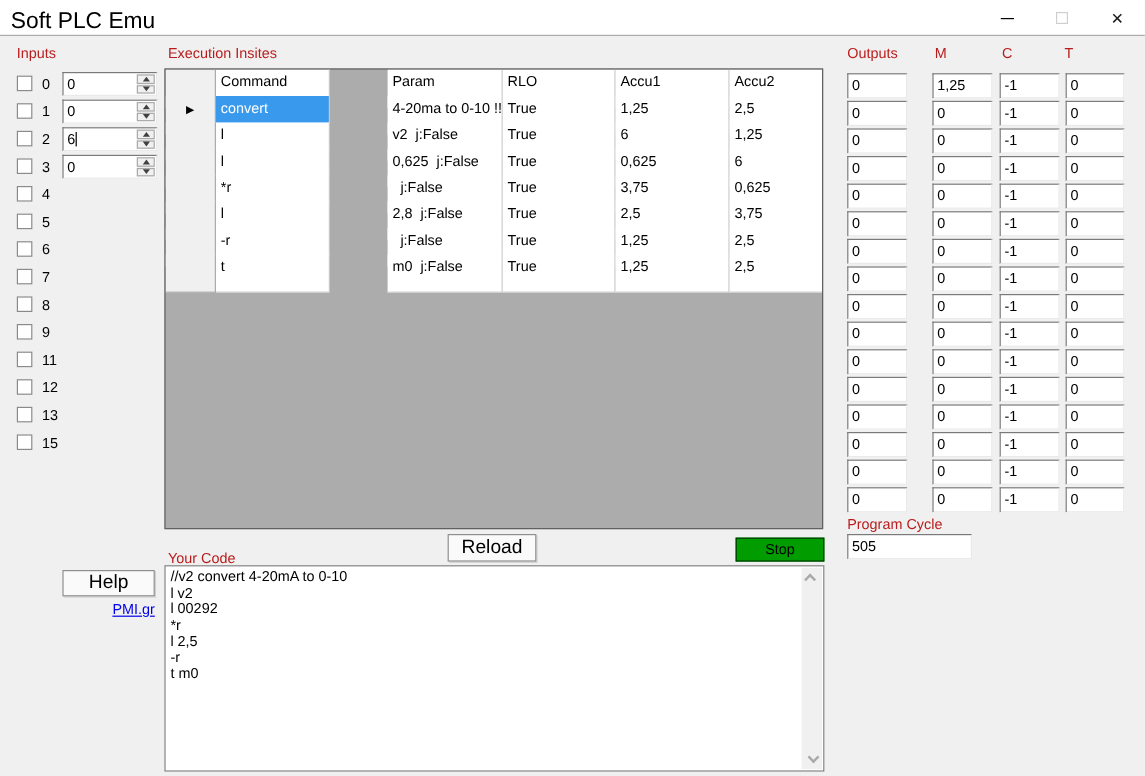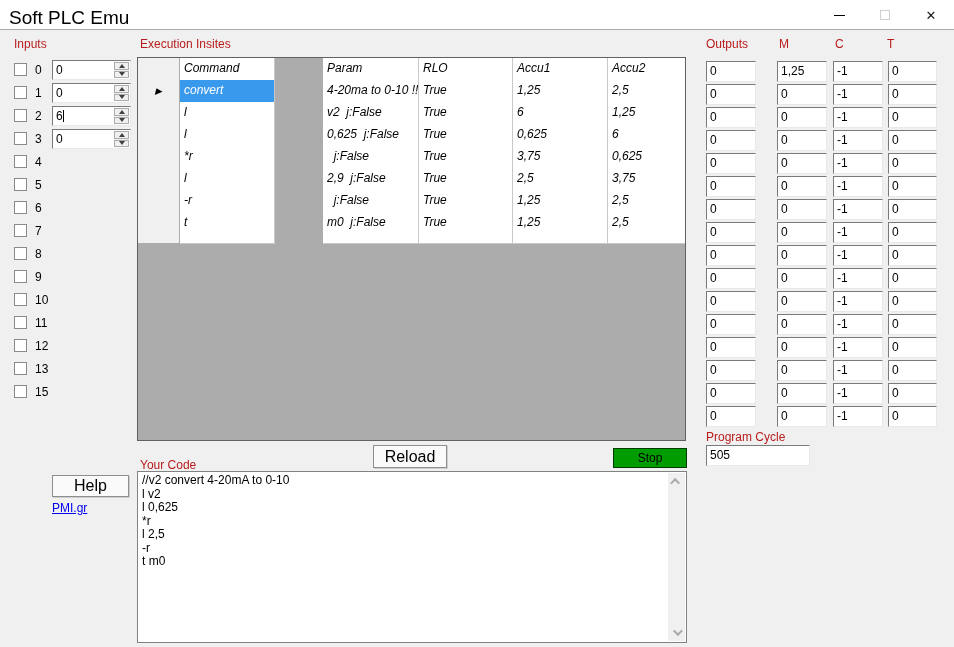--- a/index.html
+++ b/index.html
@@ -50,21 +50,21 @@
 
   
   .grid {
     position: absolute; left: 137px; top: 57px; width: 549px; height: 384px;
     background: #acacac; border: 1px solid #616161; overflow: hidden;
   }
   .grow { display: flex; height: 22px; }
   .cell {
     height: 32px; background: #fff; padding-left: 4px; line-height: 21px;
     border-right: 1px solid #c8c8c8; border-bottom: 1px solid #c8c8c8;
-    white-space: pre; overflow: hidden; flex: none; font-style: italic;
+    white-space: pre; overflow: hidden; flex: none;
   }
   .rowhead { width: 42px; background: #f0f0f0; border-right: 1px solid #ababab; border-bottom: 1px solid #ababab; padding-left: 0; text-align: center; }
   .hdr { background: #fff; }
   .corner { background: #f0f0f0; }
   .c-cmd { width: 95px; } .c-par { width: 96px; margin-left: 48px; } .c-rlo { width: 94px; }
   .c-a1 { width: 95px; } .c-a2 { width: 120px; border-right: none; }
   .sel { background: #3999ec; color: #fff; }
   .arrow::before { content: "\25B6"; font-size: 9px; color: #000; }
 
   
@@ -82,21 +82,21 @@
     display: flex; align-items: center; justify-content: center; font-size: 16px;
     box-shadow: 1px 1px 0 #cfcfcf;
   }
   .btn-reload { left: 373px; top: 445px; width: 74px; height: 23px; }
   .btn-help { left: 52px; top: 475px; width: 77px; height: 22px; }
   .btn-stop {
     position: absolute; left: 613px; top: 448px; width: 74px; height: 20px;
     background: #009c00; border: 1px solid #003c00; color: #000000;
     display: flex; align-items: center; justify-content: center;
   }
-  .link { position: absolute; left: 52px; top: 501px; width: 77px; text-align: left;
+  .link { position: absolute; left: 52px; top: 501px; width: 77px; text-align: right;
     color: #0000ee; text-decoration: underline; cursor: pointer; }
 
   
   .codebox {
     position: absolute; left: 137px; top: 471px; width: 550px; height: 172px;
     background: #fff; border: 1px solid #828282;
   }
   .codetext { position: absolute; left: 4px; top: 2px; right: 22px; bottom: 2px;
     white-space: pre; line-height: 13.5px; overflow: hidden; }
   .vscroll { position: absolute; right: 1px; top: 1px; bottom: 1px; width: 17px; background: #f0f0f0; }
@@ -222,25 +222,20 @@
       <span>8</span>
 
     </div>
 
     <div class="in-row">
       <span class="checkbox"></span>
       <span>9</span>
 
     </div>
 
-    <div class="in-row">
-      <span class="checkbox"></span>
-      <span>10</span>
-
-    </div>
 
     <div class="in-row">
       <span class="checkbox"></span>
       <span>11</span>
 
     </div>
 
     <div class="in-row">
       <span class="checkbox"></span>
       <span>12</span>
@@ -305,21 +300,21 @@
       <div class="cell c-cmd">*r</div>
       <div class="cell c-par">  j:False</div>
       <div class="cell c-rlo">True</div>
       <div class="cell c-a1">3,75</div>
       <div class="cell c-a2">0,625</div>
     </div>
 
     <div class="grow">
       <div class="cell rowhead"></div>
       <div class="cell c-cmd">l</div>
-      <div class="cell c-par">2,9  j:False</div>
+      <div class="cell c-par">2,8  j:False</div>
       <div class="cell c-rlo">True</div>
       <div class="cell c-a1">2,5</div>
       <div class="cell c-a2">3,75</div>
     </div>
 
     <div class="grow">
       <div class="cell rowhead"></div>
       <div class="cell c-cmd">-r</div>
       <div class="cell c-par">  j:False</div>
       <div class="cell c-rlo">True</div>
@@ -464,21 +459,21 @@
 
 <div class="btn btn-reload">Reload</div>
 <div class="btn-stop">Stop</div>
 <div class="btn btn-help">Help</div>
 <div class="link">PMI.gr</div>
 
 <div class="lbl" style="left:140px; top:458px;">Your Code</div>
 <div class="codebox">
   <div class="codetext">//v2 convert 4-20mA to 0-10
 l v2
-l 0,625
+l 00292
 *r
 l 2,5
 -r
 t m0</div>
   <div class="vscroll">
     <div class="sc-btn sc-up">
         <span class="chev"></span>
       </div>
     <div class="sc-btn sc-dn">
         <span class="chev"></span>

